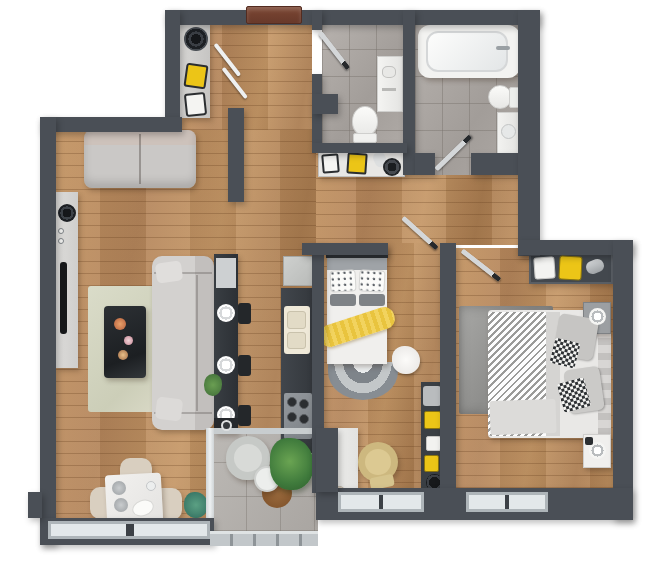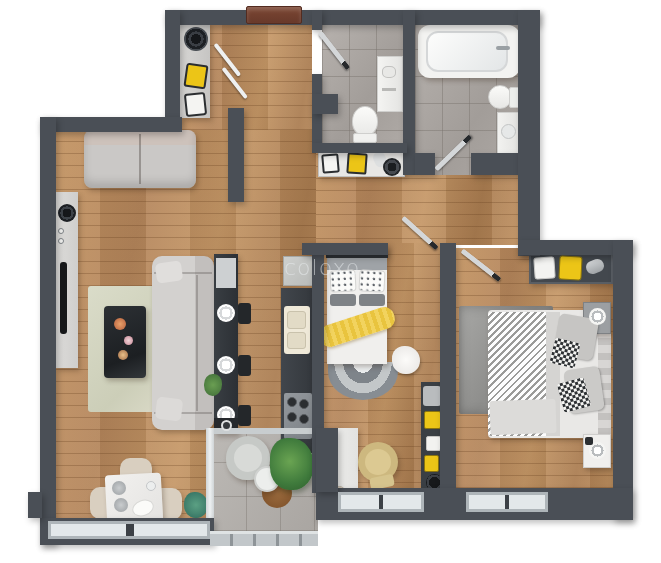--- a/index.html
+++ b/index.html
@@ -207,15 +207,14 @@
   <div class="p wall" style="left:302px;top:243px;width:86px;height:12px;"></div>
   <div class="p wall" style="left:316px;top:488px;width:317px;height:32px;"></div>
   <div class="p wall" style="left:316px;top:428px;width:22px;height:64px;"></div>
 
   <div class="p win" style="left:48px;top:521px;width:162px;height:18px;"></div>
   <div class="p win" style="left:338px;top:492px;width:86px;height:20px;"></div>
   <div class="p win" style="left:466px;top:492px;width:82px;height:20px;"></div>
   <div class="p" style="left:210px;top:531px;width:108px;height:15px;z-index:35;background:repeating-linear-gradient(to right,#c2c7ca 0 20px,#8e9498 20px 23px);border-top:3px solid #dfe3e4;"></div>
   <div class="p" style="left:246px;top:6px;width:56px;height:18px;z-index:45;background:linear-gradient(to bottom,#7b4632,#68392a);border:1px solid #532c20;border-radius:2px;box-shadow:inset 0 3px 4px rgba(255,255,255,.18);"></div>
 
-  <div class="p watermark" style="left:284px;top:255px;width:100px;height:26px;">coloxo</div>
 
 </div>
 
 </body></html>

